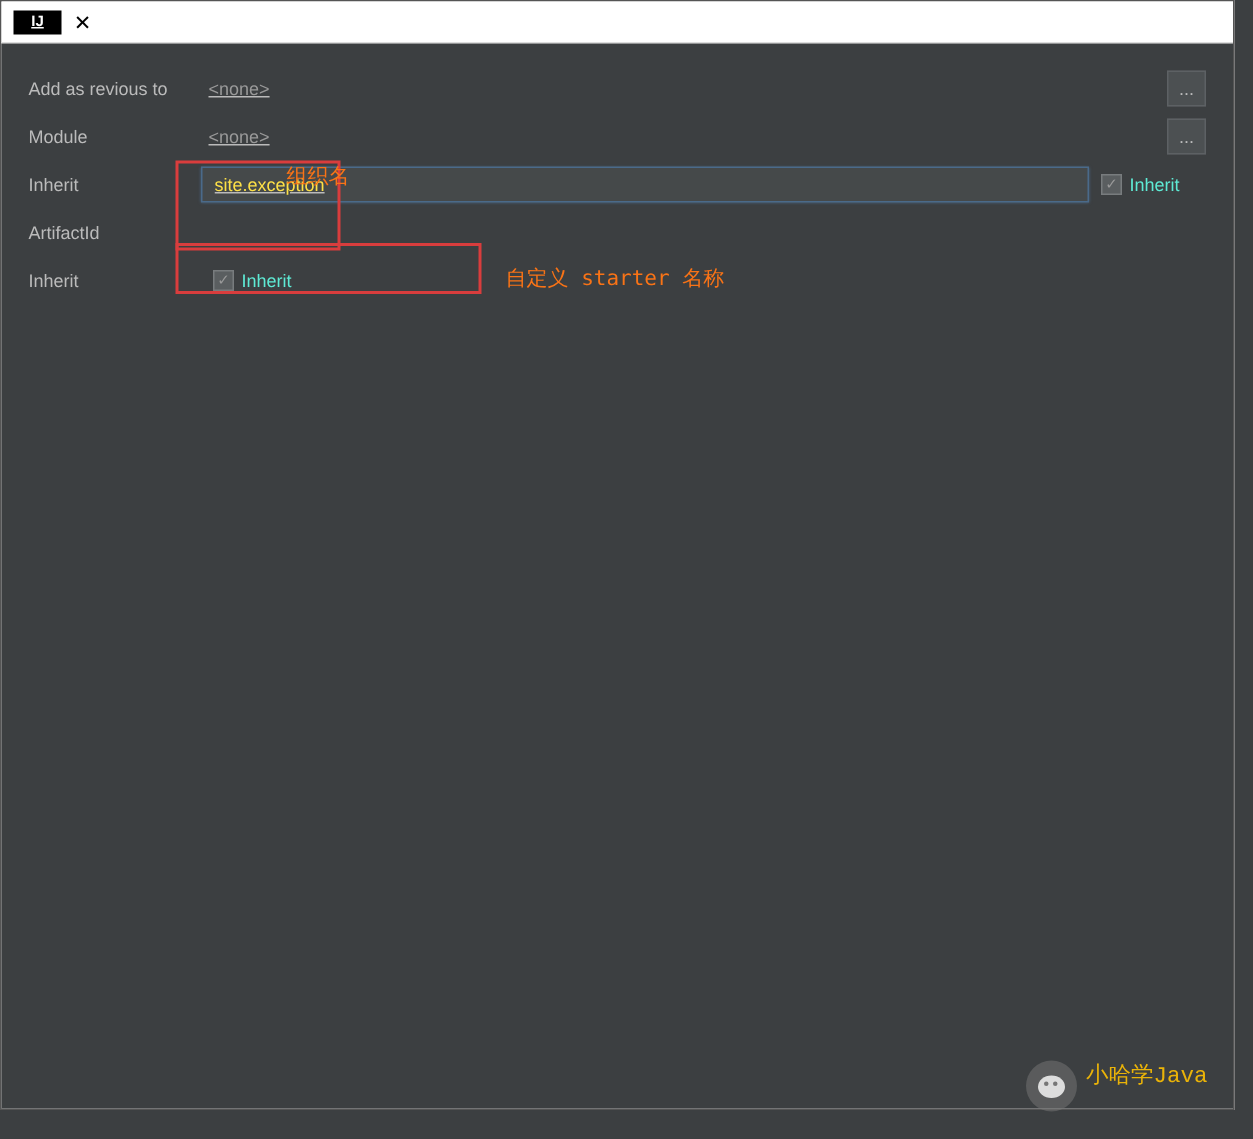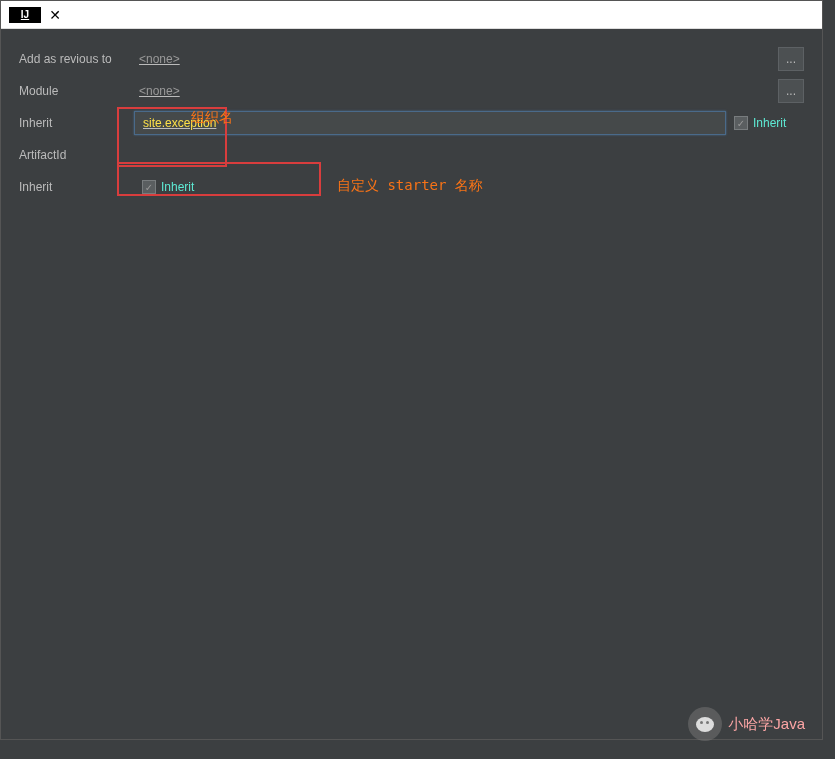--- a/index.html
+++ b/index.html
@@ -170,25 +170,26 @@
       border-color: #4578aa;
     }
     .btn .mnemonic {
       text-decoration: underline;
     }
     .watermark {
       position: absolute;
       bottom: 18px;
       right: 30px;
       display: flex;
-      align-items: center;
+      align-items: flex-start;
       gap: 6px;
-      color: #fca5a5;
+      color: #eab308;
       font-size: 15px;
       z-index: 5;
+      font-family: Liberation Mono, monospace;
     }
     .wechat-icon {
       width: 34px;
       height: 34px;
       background: rgba(120,120,120,0.5);
       border-radius: 50%;
       display: flex;
       align-items: center;
       justify-content: center;
     }

